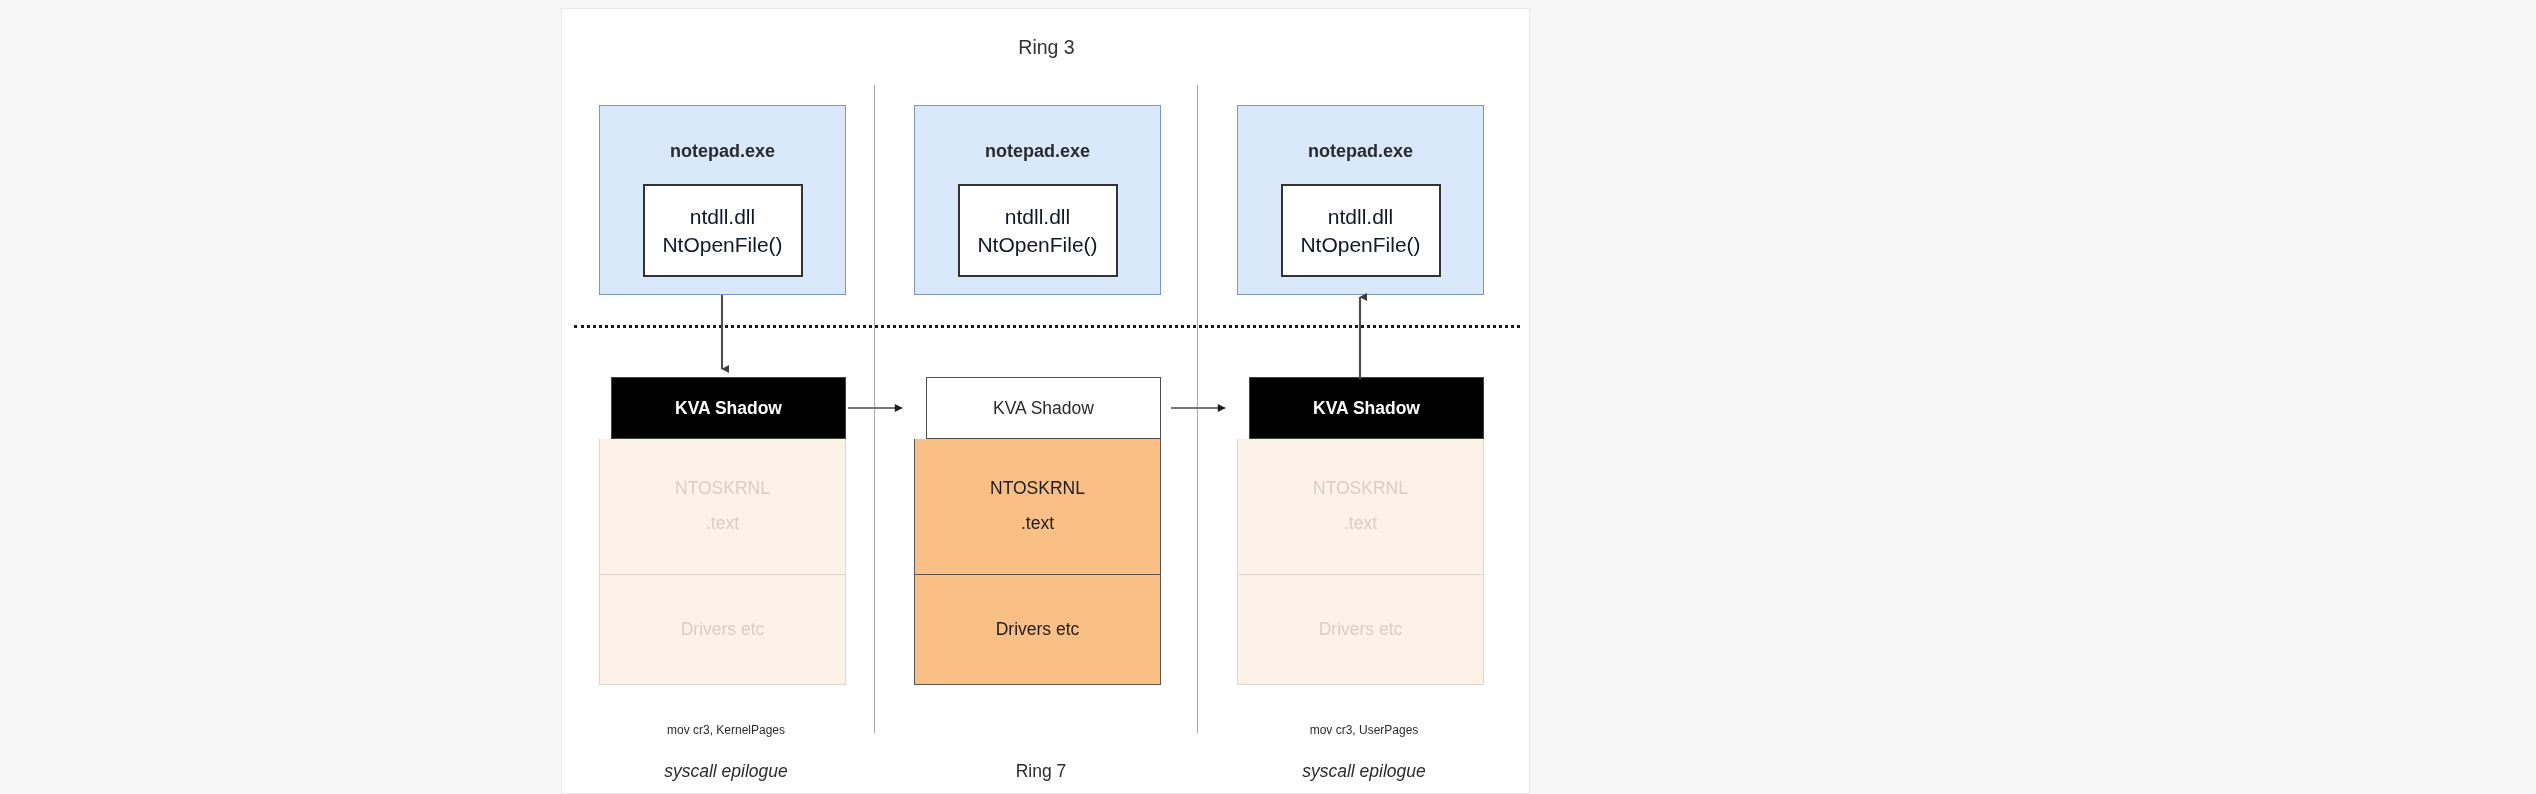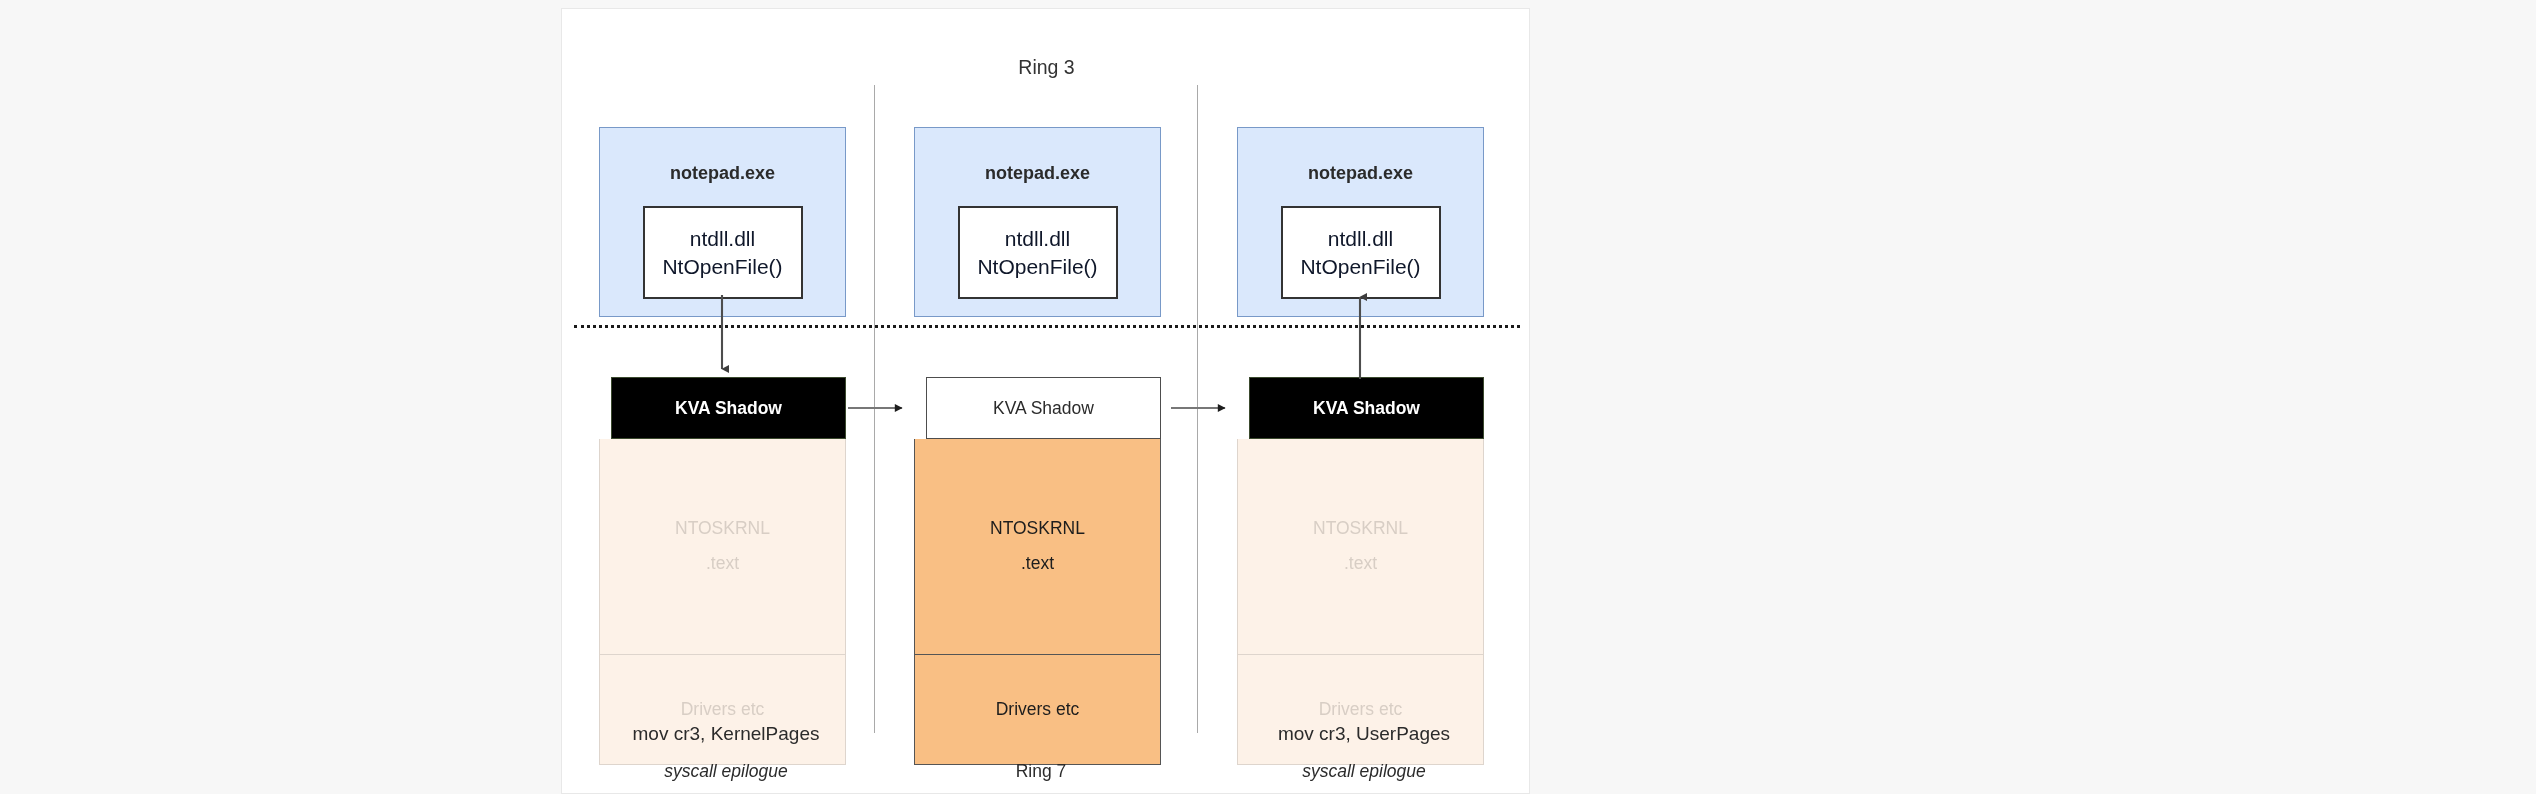--- a/index.html
+++ b/index.html
@@ -28,21 +28,20 @@
 
   
   #ring3-title {
     position: absolute;
     left: 0;
     top: 27px;
     width: 969px;
     text-align: center;
     font-size: 19.5px;
     color: #333333;
-    margin-top: 20px;
   }
 
   
   .col-sep {
     position: absolute;
     top: 76px;
     width: 0;
     height: 648px;
     border-left: 1.2px solid #a9a9a9;
   }
@@ -73,21 +72,20 @@
   
   .notepad-box {
     position: absolute;
     left: 29px;
     top: 96px;
     width: 247px;
     height: 190px;
     background: #dae8fc;
     border: 1.4px solid #7899c8;
     box-sizing: border-box;
-    margin-top: 22px;
   }
   .notepad-label {
     position: absolute;
     left: 0;
     top: 35px;
     width: 100%;
     text-align: center;
     font-size: 18px;
     font-weight: 700;
     color: #2b2b2b;
@@ -137,21 +135,21 @@
     color: #ffffff;
     font-weight: 700;
   }
   .kva-shadow.light {
     background: #ffffff;
     border: 1.6px solid #4d4d4d;
     color: #2b2b2b;
     font-weight: 400;
   }
   .ntoskrnl-block {
-    height: 216px;
+    height: 136px;
     box-sizing: border-box;
     display: flex;
     flex-direction: column;
     align-items: center;
     justify-content: center;
     gap: 13px;
   }
   .drivers-block {
     height: 110px;
     box-sizing: border-box;
@@ -183,21 +181,21 @@
     white-space: nowrap;
   }
 
   
   .caption-primary {
     position: absolute;
     left: 0;
     top: 714px;
     width: 312px;
     text-align: center;
-    font-size: 19px;
+    font-size: 12px;
     color: #2b2b2b;
     white-space: nowrap;
   }
   .caption-secondary {
     position: absolute;
     left: 0;
     top: 752px;
     width: 312px;
     text-align: center;
     font-size: 17.5px;

